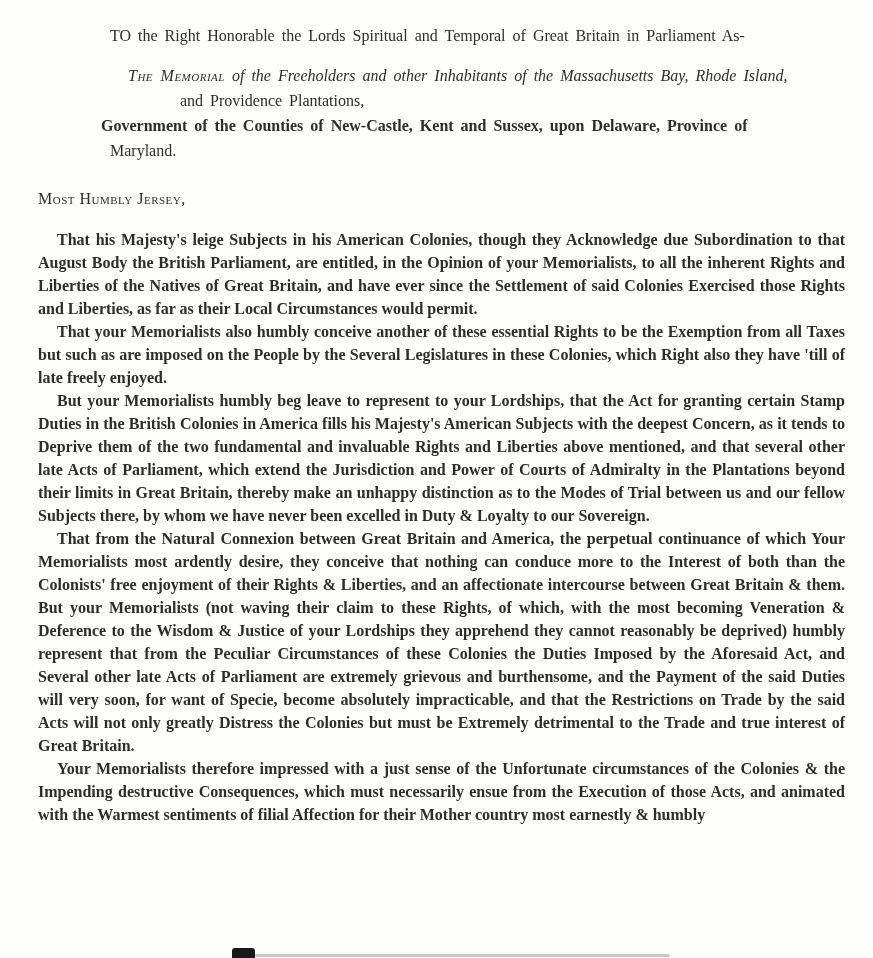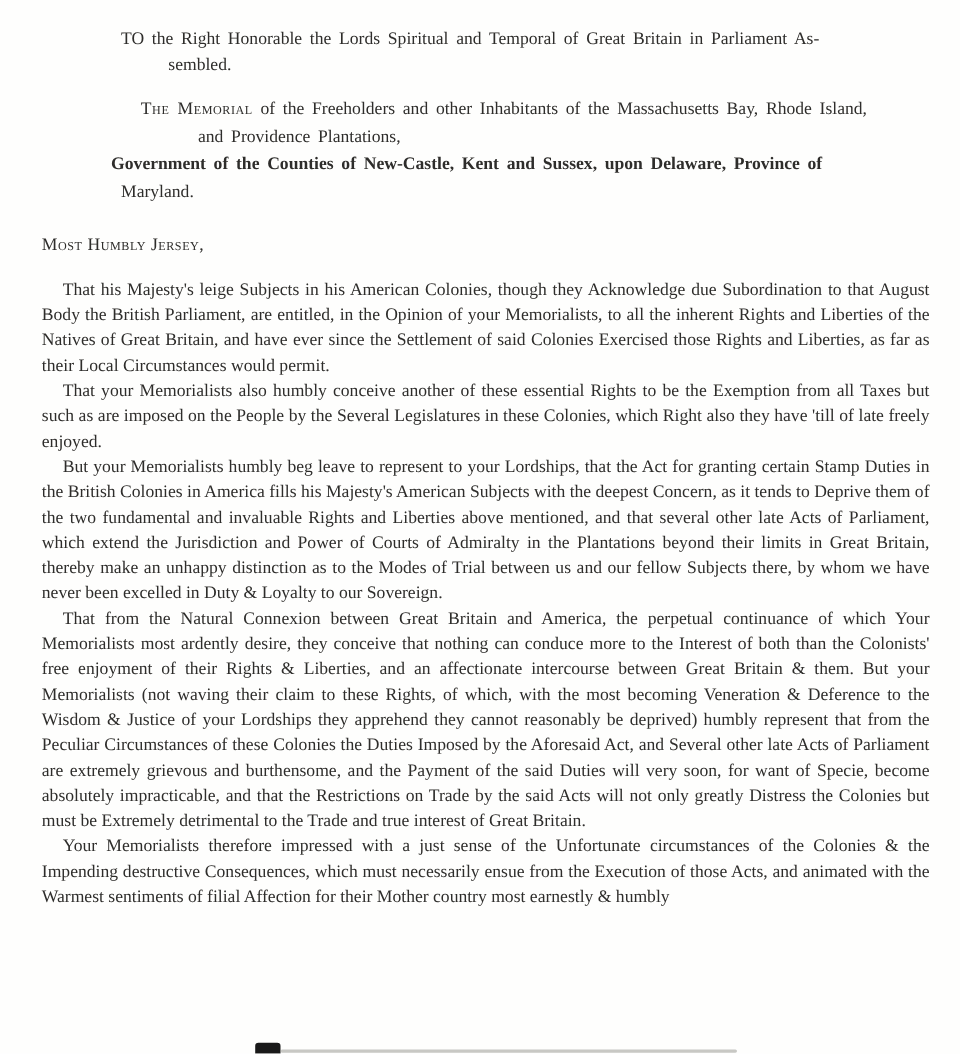--- a/index.html
+++ b/index.html
@@ -29,21 +29,21 @@
     word-spacing: 3px;
   }
   .sal-line1 { margin-left: 72px; }
   .sal-line2 { margin-left: 115px; }
   
   .memorial {
     margin-top: 15px;
     line-height: 25px;
     word-spacing: 3px;
   }
-  .mem-line1 { margin-left: 90px; }
+  .mem-line1 { margin-left: 90px; font-style: italic; }
   .mem-line2 {
     margin-left: 142px;
     display: flex;
     justify-content: space-between;
   }
   .mem-line3 { margin-left: 63px; font-weight: bold; }
   .mem-line4 { margin-left: 72px; }
   
   .sheweth {
     margin-top: 24px;
@@ -51,20 +51,21 @@
   }
   
   .body-text {
     margin-top: 17px;
   }
   .body-text p {
     margin: 0;
     text-align: justify;
     text-indent: 19px;
     line-height: 23px;
+    font-weight: bold;
   }
   
   .scan-blot {
     position: absolute;
     left: 232px;
     bottom: 0;
     width: 23px;
     height: 10px;
     background: #191919;
     border-radius: 3px 3px 0 0;
@@ -80,21 +81,20 @@
     border-radius: 2px;
   }
 </style>
 </head>
 <body>
 
 <div class="page">
 
   <div class="salutation">
     <div class="sal-line1">TO the Right Honorable the Lords Spiritual and Temporal of Great Britain in Parliament As-</div>
-    <div class="sal-line2">sembled.</div>
   </div>
 
   <div class="memorial">
     <div class="mem-line1">
       <span class="smallcaps">The Memorial</span>
       <span>of the Freeholders and other Inhabitants of the Massachusetts Bay, Rhode Island,</span>
     </div>
     <div class="mem-line2">
       <span>and Providence Plantations,</span>
     </div>

